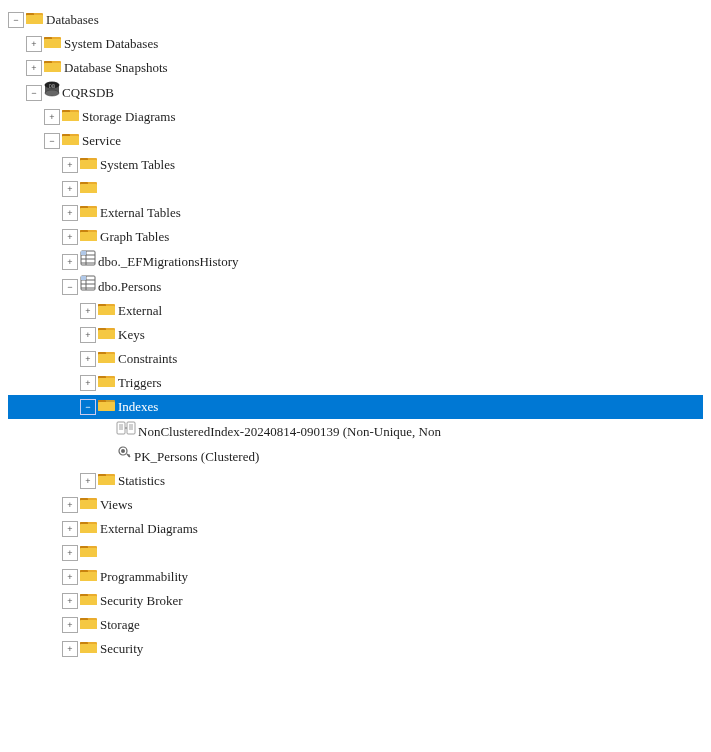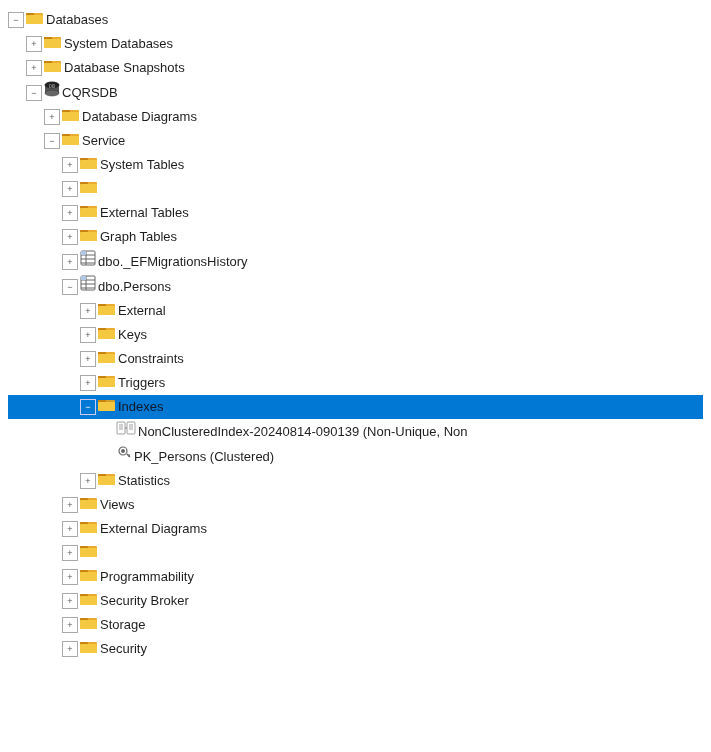--- a/index.html
+++ b/index.html
@@ -39,20 +39,21 @@
       cursor: pointer;
     }
     .expander.selected { color: #fff; border-color: #fff; background: transparent; }
     .expander-placeholder {
       width: 16px;
       height: 16px;
       flex-shrink: 0;
     }
     .item-label {
       flex: 1;
+      font-family: Liberation Serif, serif;
     }
     
     .indent-0 { padding-left: 0px; }
     .indent-1 { padding-left: 18px; }
     .indent-2 { padding-left: 36px; }
     .indent-3 { padding-left: 54px; }
     .indent-4 { padding-left: 72px; }
     .indent-5 { padding-left: 90px; align-items: center; }
 
     svg { flex-shrink: 0; }
@@ -108,21 +109,21 @@
       </div>
     </li>
     <li>
       <div class="tree-item indent-2">
         <span class="expander">+</span>
         <span><svg width="18" height="14" viewBox="0 0 18 14">
     <rect x="0" y="3" width="17" height="11" rx="1" fill="#E8A317" opacity="0.9"></rect>
     <rect x="0" y="3" width="8" height="3" rx="1" fill="#c8820f"></rect>
     <rect x="0" y="5" width="17" height="9" rx="1" fill="#F5C842"></rect>
   </svg></span>
-        <span class="item-label">Database Diagrams</span>
+        <span class="item-label">Storage Diagrams</span>
       </div>
     </li>
     <li>
       <div class="tree-item indent-2">
         <span class="expander">−</span>
         <span><svg width="18" height="14" viewBox="0 0 18 14">
     <rect x="0" y="3" width="17" height="11" rx="1" fill="#E8A317" opacity="0.9"></rect>
     <rect x="0" y="3" width="8" height="3" rx="1" fill="#c8820f"></rect>
     <rect x="0" y="5" width="17" height="9" rx="1" fill="#F5C842"></rect>
   </svg></span>
@@ -245,21 +246,21 @@
       </div>
     </li>
     <li>
       <div class="tree-item indent-4 selected">
         <span class="expander selected" style="color: rgb(255, 255, 255); border-color: rgb(204, 204, 238);">−</span>
         <span><svg width="18" height="14" viewBox="0 0 18 14">
     <rect x="0" y="3" width="17" height="11" rx="1" fill="#E8A317" opacity="0.9"></rect>
     <rect x="0" y="3" width="8" height="3" rx="1" fill="#c8820f"></rect>
     <rect x="0" y="5" width="17" height="9" rx="1" fill="#F5C842"></rect>
   </svg></span>
-        <span class="item-label" style="color: #0f172a;">Indexes</span>
+        <span class="item-label" style="color: #ffffff;">Indexes</span>
       </div>
     </li>
     <li>
       <div class="tree-item indent-5">
         <span class="expander-placeholder"></span>
         <span><svg width="20" height="16" viewBox="0 0 20 16">
     <rect x="1" y="2" width="8" height="12" rx="1" fill="#fff" stroke="#888" stroke-width="0.8"></rect>
     <line x1="3" y1="5" x2="7" y2="5" stroke="#888" stroke-width="0.8"></line>
     <line x1="3" y1="7" x2="7" y2="7" stroke="#888" stroke-width="0.8"></line>
     <line x1="3" y1="9" x2="7" y2="9" stroke="#888" stroke-width="0.8"></line>

